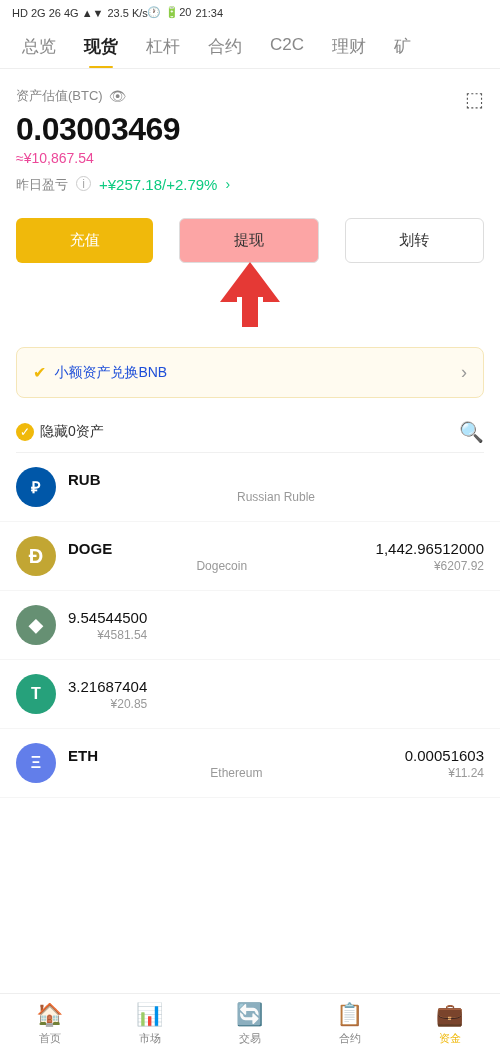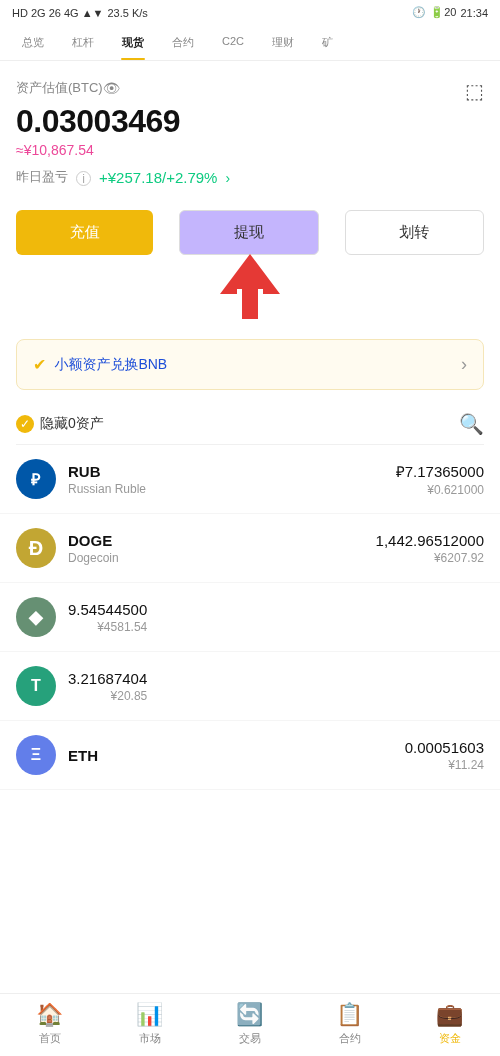--- a/index.html
+++ b/index.html
@@ -9,38 +9,37 @@
       font-family: -apple-system, "PingFang SC", "Microsoft YaHei", sans-serif;
       background: #fff;
       overflow-x: hidden;
     }
 
     
     .status-bar {
       background: #fff;
       padding: 6px 12px;
       display: flex;
-      justify-content: space-between;
       align-items: center;
       font-size: 11px;
       color: #333;
     }
     .status-left { display: flex; gap: 4px; align-items: center; font-size: 11px; }
     .status-right { display: flex; gap: 4px; align-items: center; font-size: 11px; }
 
     
     .nav-tabs {
       display: flex;
       border-bottom: 1px solid #eee;
       padding: 0 8px;
       background: #fff;
     }
     .nav-tab {
       padding: 10px 14px;
-      font-size: 11px;
+      font-size: 17px;
       color: #888;
       cursor: pointer;
       position: relative;
     }
     .nav-tab.active {
       color: #222;
       font-weight: bold;
     }
     .nav-tab.active::after {
       content: '';
@@ -57,20 +56,21 @@
     
     .asset-header {
       padding: 18px 16px 10px;
       background: #fff;
     }
     .asset-label {
       font-size: 13px;
       color: #888;
       display: flex;
       align-items: center;
+      gap: 6px;
       margin-bottom: 6px;
     }
     .eye-icon { font-size: 14px; color: #888; }
     .history-icon {
       margin-left: auto;
       font-size: 20px;
       color: #555;
     }
     .asset-label-row {
       display: flex;
@@ -85,21 +85,21 @@
     }
     .cny-approx {
       font-size: 14px;
       color: #ec4899;
       margin-top: 2px;
     }
 
     
     .pnl-row {
       display: flex;
-      align-items: flex-end;
+      align-items: flex-start;
       gap: 8px;
       margin-top: 10px;
       font-size: 13px;
       color: #888;
     }
     .pnl-label { color: #888; }
     .pnl-info { font-size: 12px; color: #aaa; border: 1px solid #ccc; border-radius: 50%; width: 15px; height: 15px; display: flex; align-items: center; justify-content: center; }
     .pnl-value { color: #0ecb81; font-size: 15px; font-weight: 500; }
     .pnl-arrow { color: #0ecb81; font-size: 14px; }
 
@@ -117,21 +117,21 @@
       border: none;
       border-radius: 6px;
       padding: 12px 0;
       font-size: 15px;
       font-weight: 500;
       cursor: pointer;
       margin-right: 10px;
     }
     .btn-withdraw {
       flex: 1;
-      background: #c4b5fd;
+      background: #fca5a5;
       color: #333;
       border: 1px solid #ddd;
       border-radius: 6px;
       padding: 10px 0;
       font-size: 15px;
       font-weight: 500;
       cursor: pointer;
       margin-right: 10px;
       position: relative;
     }
@@ -226,21 +226,21 @@
       overflow: hidden;
     }
     .logo-rub { background: #0057a8; color: #fff; }
     .logo-doge { background: #c2a633; color: #fff; font-size: 20px; }
     .logo-etc { background: #669073; color: #fff; }
     .logo-usdt { background: #26a17b; color: #fff; }
     .logo-eth { background: #627eea; color: #fff; }
 
     .asset-info { flex: 1; }
     .asset-name { font-size: 15px; font-weight: 600; color: #111; }
-    .asset-full-name { font-size: 12px; color: #999; margin-top: 2px; }
+    .asset-full-name { font-size: 12px; color: #999; margin-top: 2px; text-align: center; }
 
     .asset-amounts { text-align: right; }
     .asset-balance { font-size: 15px; font-weight: 500; color: #111; }
     .asset-cny { font-size: 12px; color: #999; margin-top: 2px; }
 
     
     .bottom-nav {
       position: fixed;
       bottom: 0;
       width: 500px;
@@ -291,22 +291,22 @@
   </div>
   <div class="status-right">
     <span>🕐</span>
     <span>🔋20</span>
     <span>21:34</span>
   </div>
 </div>
 
 <div class="nav-tabs">
   <div class="nav-tab">总览</div>
+  <div class="nav-tab active">现货</div>
   <div class="nav-tab">杠杆</div>
-  <div class="nav-tab active">现货</div>
   <div class="nav-tab">合约</div>
   <div class="nav-tab">C2C</div>
   <div class="nav-tab">理财</div>
   <div class="nav-tab">矿</div>
 </div>
 
 <div class="asset-header">
   <div class="asset-label-row">
     <div class="asset-label">
       <span>资产估值(BTC)</span>
@@ -357,24 +357,20 @@
 
 <div class="divider"></div>
 
 <div id="asset-list">
     <div class="asset-item">
       <div class="asset-logo logo-rub">₽</div>
       <div class="asset-info">
         <div class="asset-name">RUB</div>
         <div class="asset-full-name">Russian Ruble</div>
       </div>
-      <div class="asset-amounts">
-        <div class="asset-balance">₽7.17365000</div>
-        <div class="asset-cny">¥0.621000</div>
-      </div>
     </div>
     <div class="asset-item">
       <div class="asset-logo logo-doge">Ð</div>
       <div class="asset-info">
         <div class="asset-name">DOGE</div>
         <div class="asset-full-name">Dogecoin</div>
       </div>
       <div class="asset-amounts">
         <div class="asset-balance">1,442.96512000</div>
         <div class="asset-cny">¥6207.92</div>
@@ -391,20 +387,21 @@
       <div class="asset-logo logo-usdt">T</div>
       <div class="asset-amounts">
         <div class="asset-balance">3.21687404</div>
         <div class="asset-cny">¥20.85</div>
       </div>
     </div>
     <div class="asset-item">
       <div class="asset-logo logo-eth">Ξ</div>
       <div class="asset-info">
         <div class="asset-name">ETH</div>
+        <div class="asset-full-name">Ethereum</div>
       </div>
       <div class="asset-amounts">
         <div class="asset-balance">0.00051603</div>
         <div class="asset-cny">¥11.24</div>
       </div>
     </div>
   </div>
 
 <div class="bottom-spacer"></div>
 

